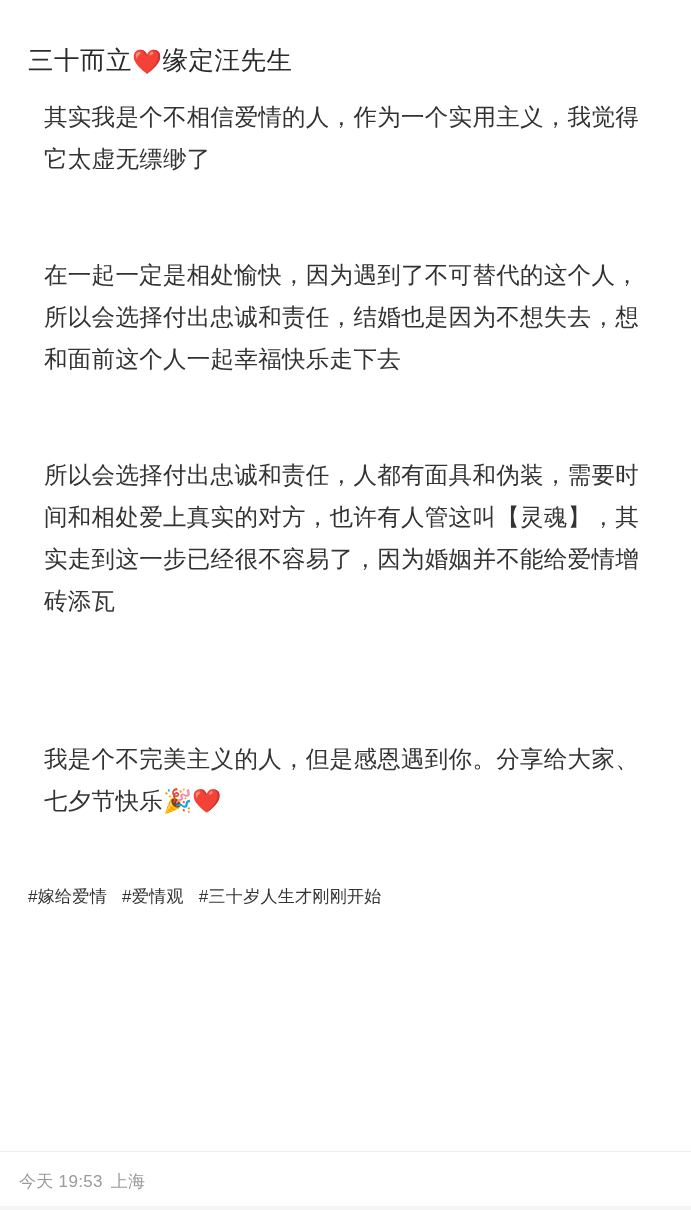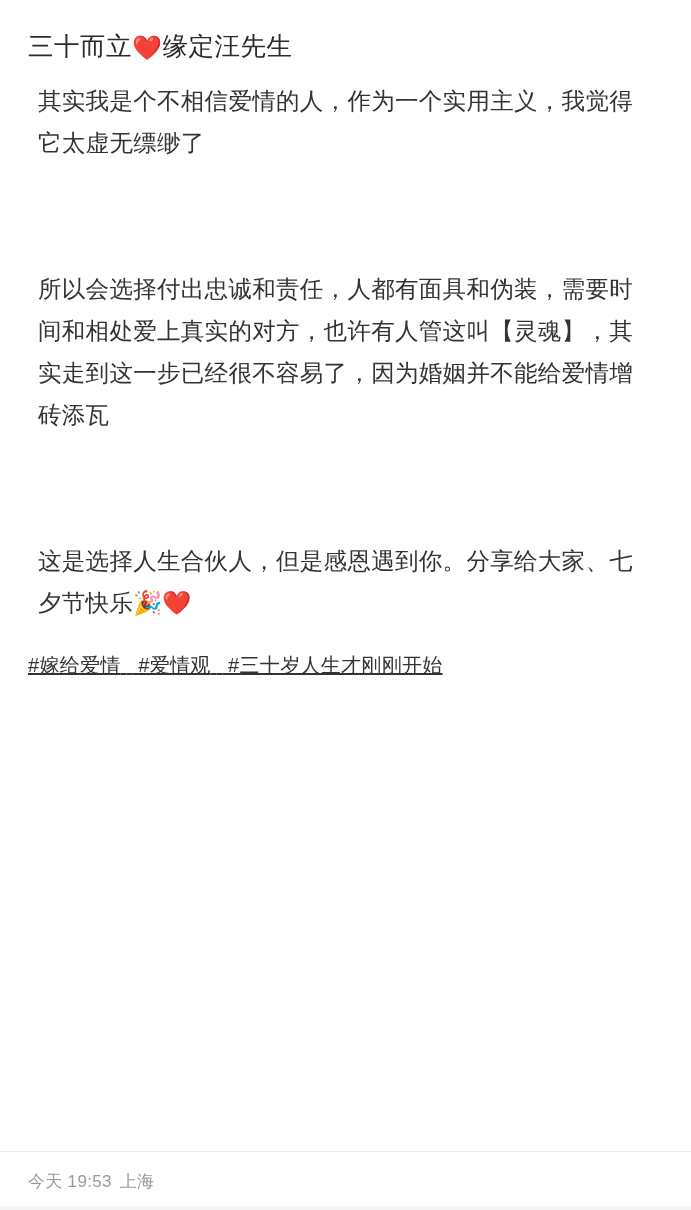--- a/index.html
+++ b/index.html
@@ -12,21 +12,21 @@
     height: 1210px;
     font-family: "Liberation Sans", "DejaVu Sans", sans-serif;
     -webkit-font-smoothing: antialiased;
   }
   .post {
     position: relative;
     width: 691px;
     height: 1210px;
     background: #ffffff;
     box-sizing: border-box;
-    padding: 20px 28px 0 28px;
+    padding: 34px 28px 0 28px;
     overflow: hidden;
   }
   .post-title {
     font-size: 25.5px;
     line-height: 36px;
     color: #2b2b2b;
     font-weight: 400;
     letter-spacing: 0.5px;
     margin: 8px 0 14px 0;
     white-space: nowrap;
@@ -36,40 +36,39 @@
     vertical-align: -1px;
   }
   .post-body {
     font-size: 23.5px;
     line-height: 42px;
     color: #333333;
     letter-spacing: 0.3px;
     word-break: break-all;
   }
   .para {
-    margin: 10px;
+    margin: 16px;
   }
   .para-gap {
     height: 42px;
   }
   .hashtags {
-    font-size: 20px;
+    font-size: 17px;
     line-height: 42px;
     color: #333333;
     letter-spacing: 0.3px;
-    margin-top: 20px;
-    text-decoration: underline;
+    margin-top: 54px;
   }
   .hashtag {
     color: #333333;
     text-decoration: none;
   }
   .meta {
     position: absolute;
-    left: 28px;
+    left: 19px;
     bottom: 16px;
     font-size: 17px;
     line-height: 24px;
     color: #9a9a9a;
     letter-spacing: 0.3px;
   }
   .meta .sep {
     display: inline-block;
     width: 8px;
   }
@@ -95,25 +94,26 @@
 
 <div class="post">
 
   <div class="post-title">
     <span>三十而立</span><span class="emoji">❤️</span><span>缘定汪先生</span>
   </div>
 
   <div class="post-body">
     <p class="para">其实我是个不相信爱情的人，作为一个实用主义，我觉得它太虚无缥缈了</p>
     <div class="para-gap"></div>
+    <p class="para">在一起一定是相处愉快，因为遇到了不可替代的这个人，所以会选择付出忠诚和责任，结婚也是因为不想失去，想和面前这个人一起幸福快乐走下去</p>
     <div class="para-gap"></div>
     <p class="para">所以会选择付出忠诚和责任，人都有面具和伪装，需要时间和相处爱上真实的对方，也许有人管这叫【灵魂】，其实走到这一步已经很不容易了，因为婚姻并不能给爱情增砖添瓦</p>
     <div class="para-gap"></div>
     <div class="para-gap"></div>
-    <p class="para">这是选择人生合伙人，但是感恩遇到你。分享给大家、七夕节快乐🎉❤️</p>
+    <p class="para">我是个不完美主义的人，但是感恩遇到你。分享给大家、七夕节快乐🎉❤️</p>
   </div>
 
   <div class="hashtags">
     <a href="#" class="hashtag">#嫁给爱情</a>
     <span>&nbsp;</span>
     <a href="#" class="hashtag">#爱情观</a>
     <span>&nbsp;</span>
     <a href="#" class="hashtag">#三十岁人生才刚刚开始</a>
   </div>
 

